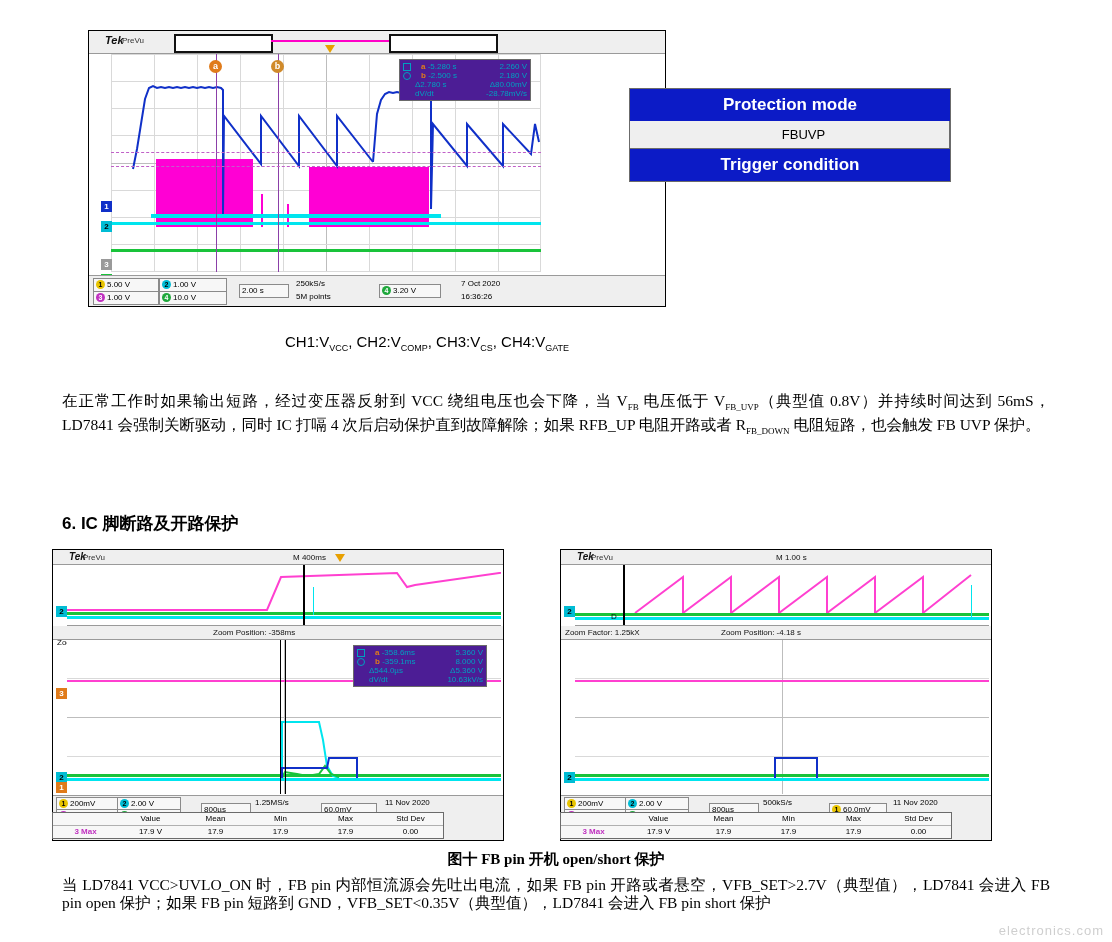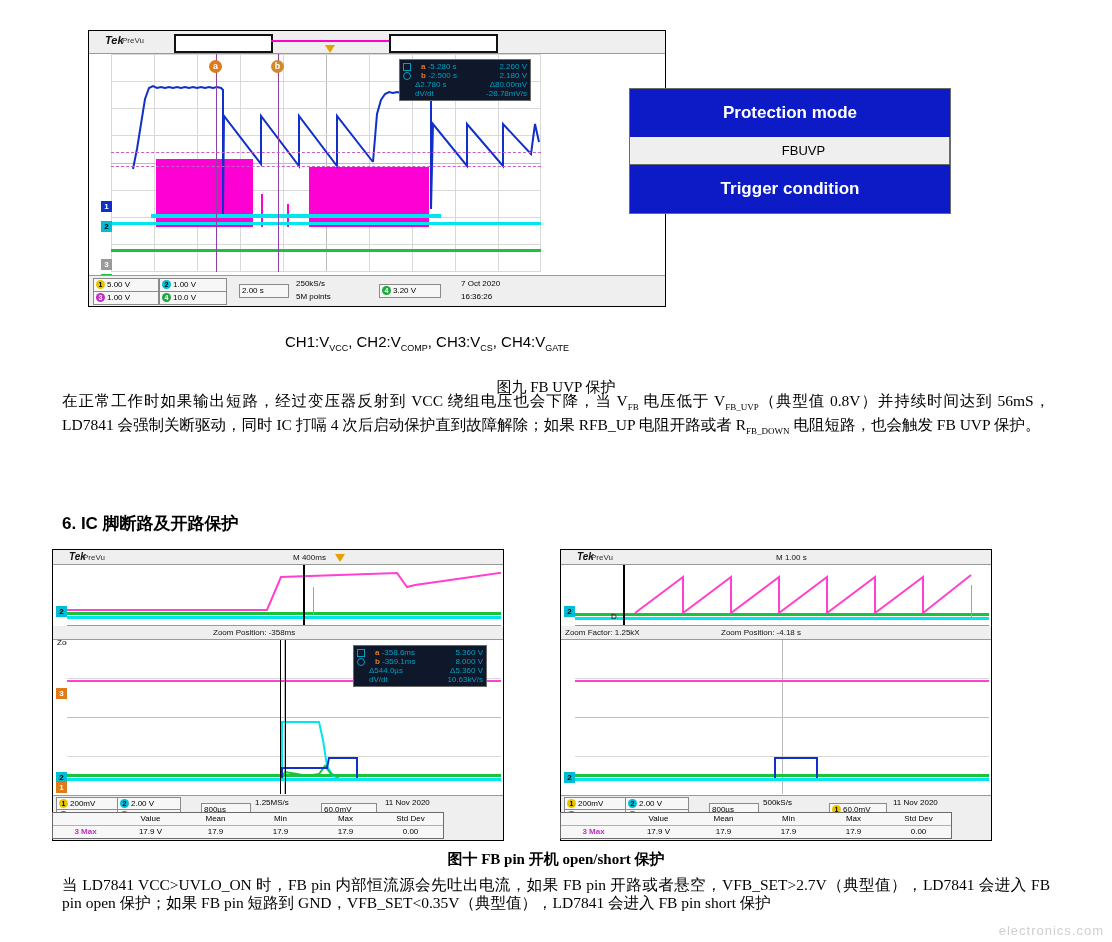--- a/index.html
+++ b/index.html
@@ -23,40 +23,40 @@
   .grid .vline{position:absolute;top:0;bottom:0;width:1px;background:#d9d9d9;}
   .grid .hline{position:absolute;left:0;right:0;height:1px;background:#d9d9d9;}
   .grid .vcenter{position:absolute;top:0;bottom:0;width:1px;background:#bdbdbd;}
   .grid .hcenter{position:absolute;left:0;right:0;height:1px;background:#bdbdbd;}
 
   .cursorv{position:absolute;top:0;bottom:0;width:1px;background:#8b3fa8;}
   .cursorh{position:absolute;left:0;right:0;height:1px;border-top:1px dashed #c060c8;}
   .cbadge{position:absolute;width:13px;height:13px;border-radius:50%;background:#e07b1a;color:#fff;font-size:9px;line-height:13px;text-align:center;font-family:"Liberation Sans",sans-serif;font-weight:bold;}
   .cbadge.b{background:#d08a2a;}
 
-  .measbox{position:absolute;background:#0f172a;border:1px solid #6a6a6a;font-family:"Liberation Sans",sans-serif;font-size:8px;color:#00a0c0;padding:2px 3px;}
+  .measbox{position:absolute;background:#4c1d95;border:1px solid #6a6a6a;font-family:"Liberation Sans",sans-serif;font-size:8px;color:#00a0c0;padding:2px 3px;}
   .measbox .row{display:flex;justify-content:space-between;line-height:9px;white-space:nowrap;}
   .measbox .row span:first-child{margin-right:10px;}
   .sq{display:inline-block;width:6px;height:6px;border:1px solid #00a0c0;margin-right:3px;vertical-align:middle;}
   .ci{display:inline-block;width:6px;height:6px;border:1px solid #00a0c0;border-radius:50%;margin-right:3px;vertical-align:middle;}
   .ocl{color:#e07b1a;font-weight:bold;}
 
   .bottombar{position:absolute;left:0;bottom:0;width:100%;height:30px;background:#efefef;border-top:1px solid #9a9a9a;font-family:"Liberation Sans",sans-serif;font-size:8px;}
   .chip{position:absolute;border:1px solid #8a8a8a;background:#f7f7f7;height:12px;line-height:12px;padding:0 2px;white-space:nowrap;}
   .chnum{display:inline-block;width:9px;height:9px;border-radius:50%;color:#fff;font-size:7px;line-height:9px;text-align:center;font-weight:bold;vertical-align:middle;margin-right:2px;}
   .c1{background:#e8c400;color:#000;}
   .c2{background:#00bcd4;color:#000;}
   .c3{background:#c030c0;}
   .c4{background:#1fa83c;}
 
   .marker{position:absolute;font-size:8px;font-family:"Liberation Sans",sans-serif;font-weight:bold;color:#fff;width:11px;height:11px;line-height:11px;text-align:center;}
 
   
   .ptable{position:absolute;left:629px;top:88px;width:320px;border:1px solid #6b6b6b;}
-  .ptable .hdr{background:#0c1bc6;color:#fff;text-align:center;font-weight:bold;font-size:17px;padding:14px 0;font-family:"Liberation Sans",sans-serif;}
+  .ptable .hdr{background:#0c1bc6;color:#fff;text-align:center;font-weight:bold;font-size:17px;padding:6px 0;font-family:"Liberation Sans",sans-serif;}
   .ptable .two{display:flex;}
   .ptable .two div{flex:1;background:#efefef;text-align:center;font-size:13px;padding:6px 0;font-family:"Liberation Sans",sans-serif;}
   .ptable .two div:first-child{border-right:1px solid #6b6b6b;padding-left:28px;}
   .ptable .cond{background:#fff;text-align:center;font-size:12px;padding:6px 4px;line-height:18px;font-family:"Liberation Sans",sans-serif;}
   .ptable .brdT{border-top:1px solid #6b6b6b;}
   sub.s{font-size:8px;}
 
   
   .chlabel{position:absolute;left:285px;top:333px;font-size:15px;font-family:"Liberation Sans",sans-serif;text-align:right;}
   .chlabel sub{font-size:9px;}
@@ -177,21 +177,20 @@
     <div class="two">
       <div>FBUVP</div>
     </div>
     <div class="hdr brdT">Trigger condition</div>
   </div>
 
   <div class="chlabel">
     CH1:V<sub>VCC</sub>, CH2:V<sub>COMP</sub>, CH3:V<sub>CS</sub>, CH4:V<sub>GATE</sub>
   </div>
 
-  <div class="figcap" style="top:378px;">图九  FB UVP 保护</div>
 
   <div class="para" style="top:392px;">
     在正常工作时如果输出短路，经过变压器反射到 VCC 绕组电压也会下降，当 V<sub>FB</sub> 电压低于 V<sub>FB_UVP</sub>（典型值 0.8V）并持续时间达到 56mS，LD7841 会强制关断驱动，同时 IC 打嗝 4 次后启动保护直到故障解除；如果 RFB_UP 电阻开路或者 R<sub>FB_DOWN</sub> 电阻短路，也会触发 FB UVP 保护。
   </div>
 
   <div class="h2" style="top:512px;">6.  IC 脚断路及开路保护</div>
 
   <div class="scope2">
     <div class="topbar" style="height:14px;background:#efefef;border-bottom:1px solid #9a9a9a;"></div>
     <div class="tek" style="top:1px;font-size:10px;">Tek</div>

